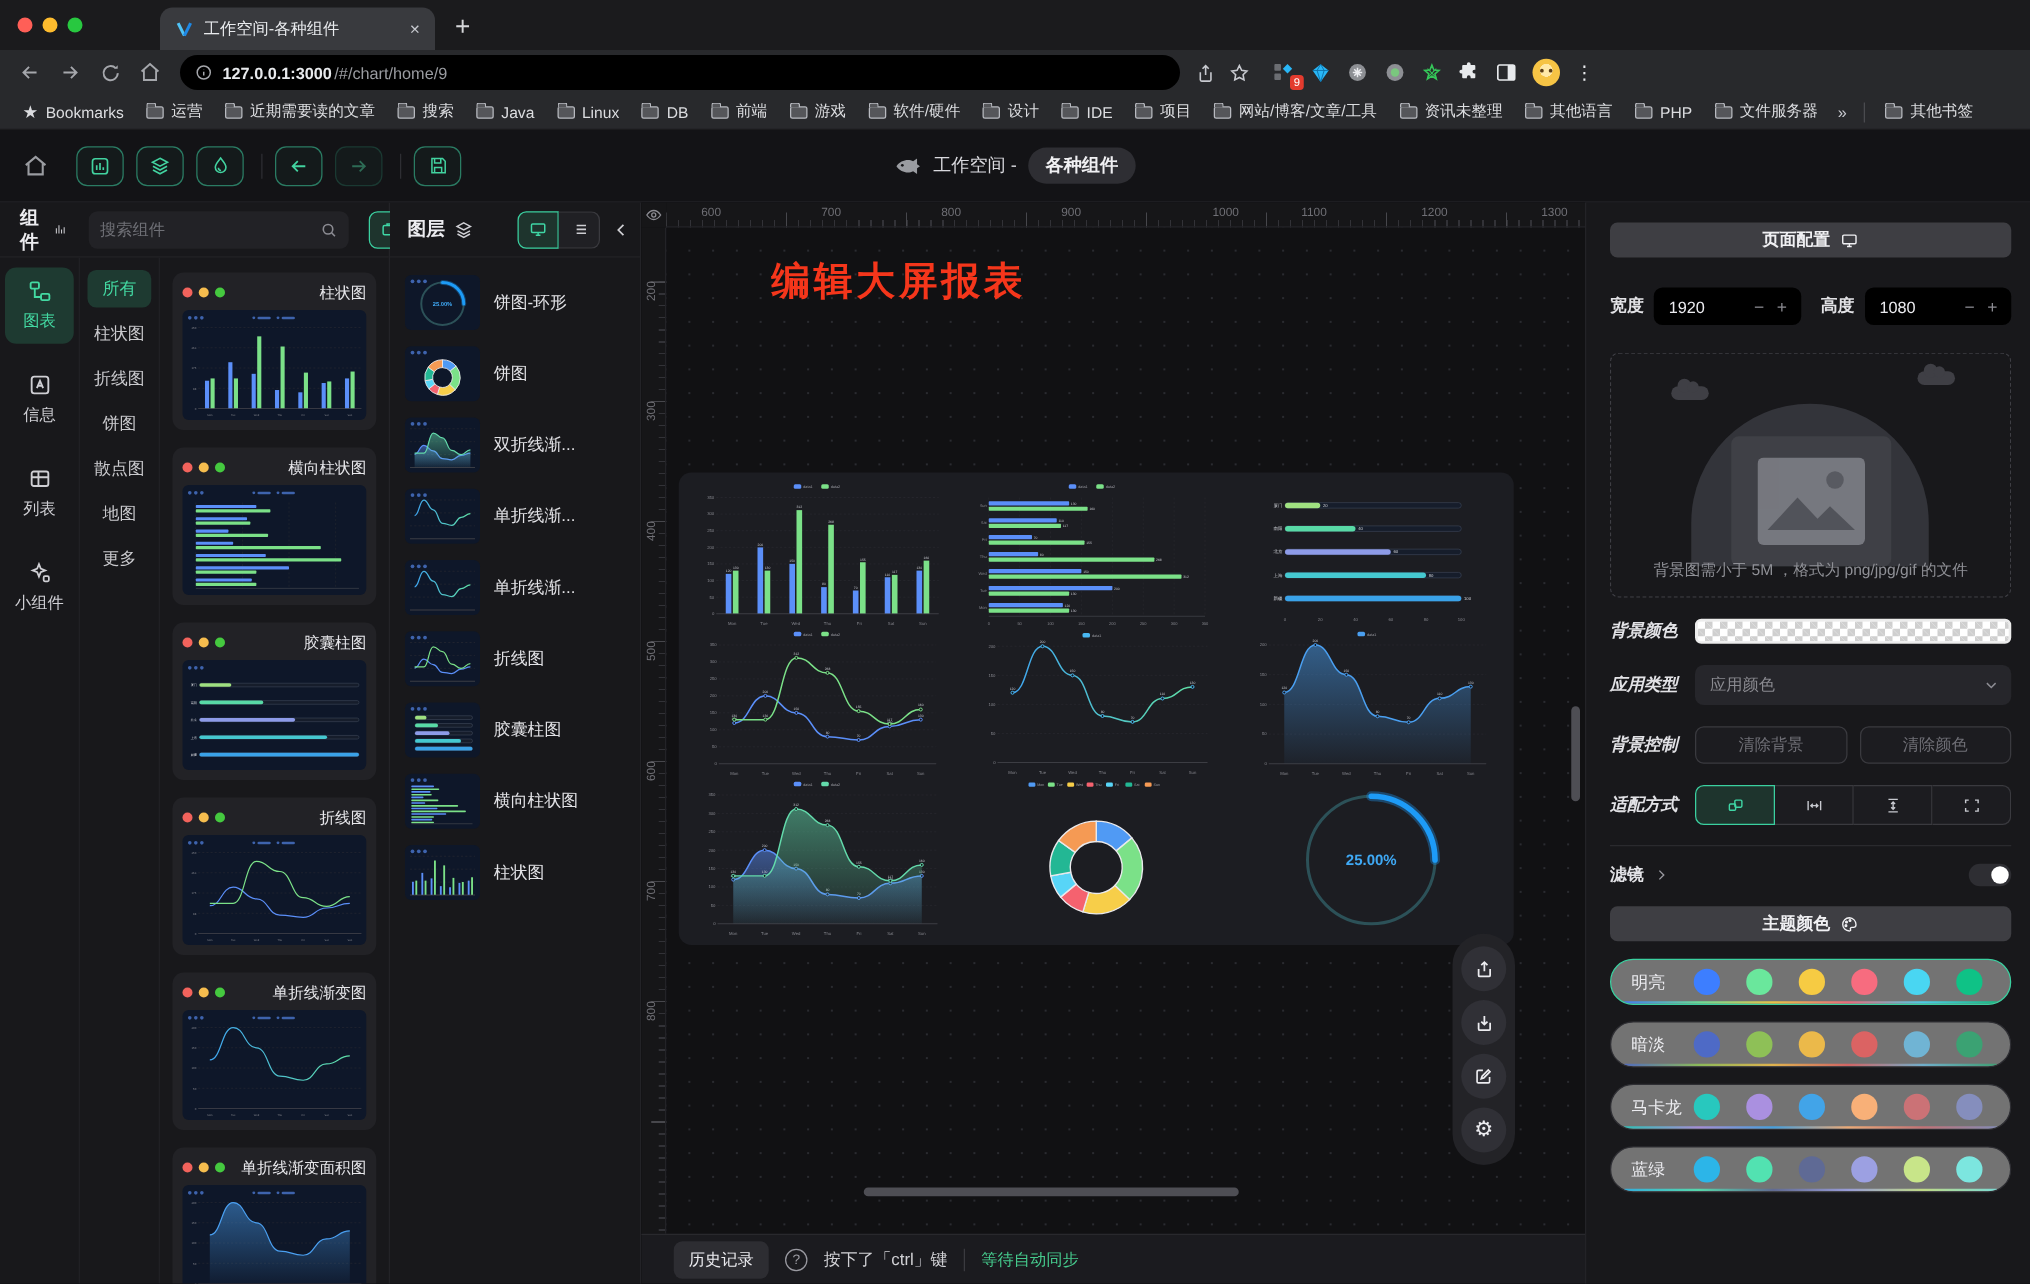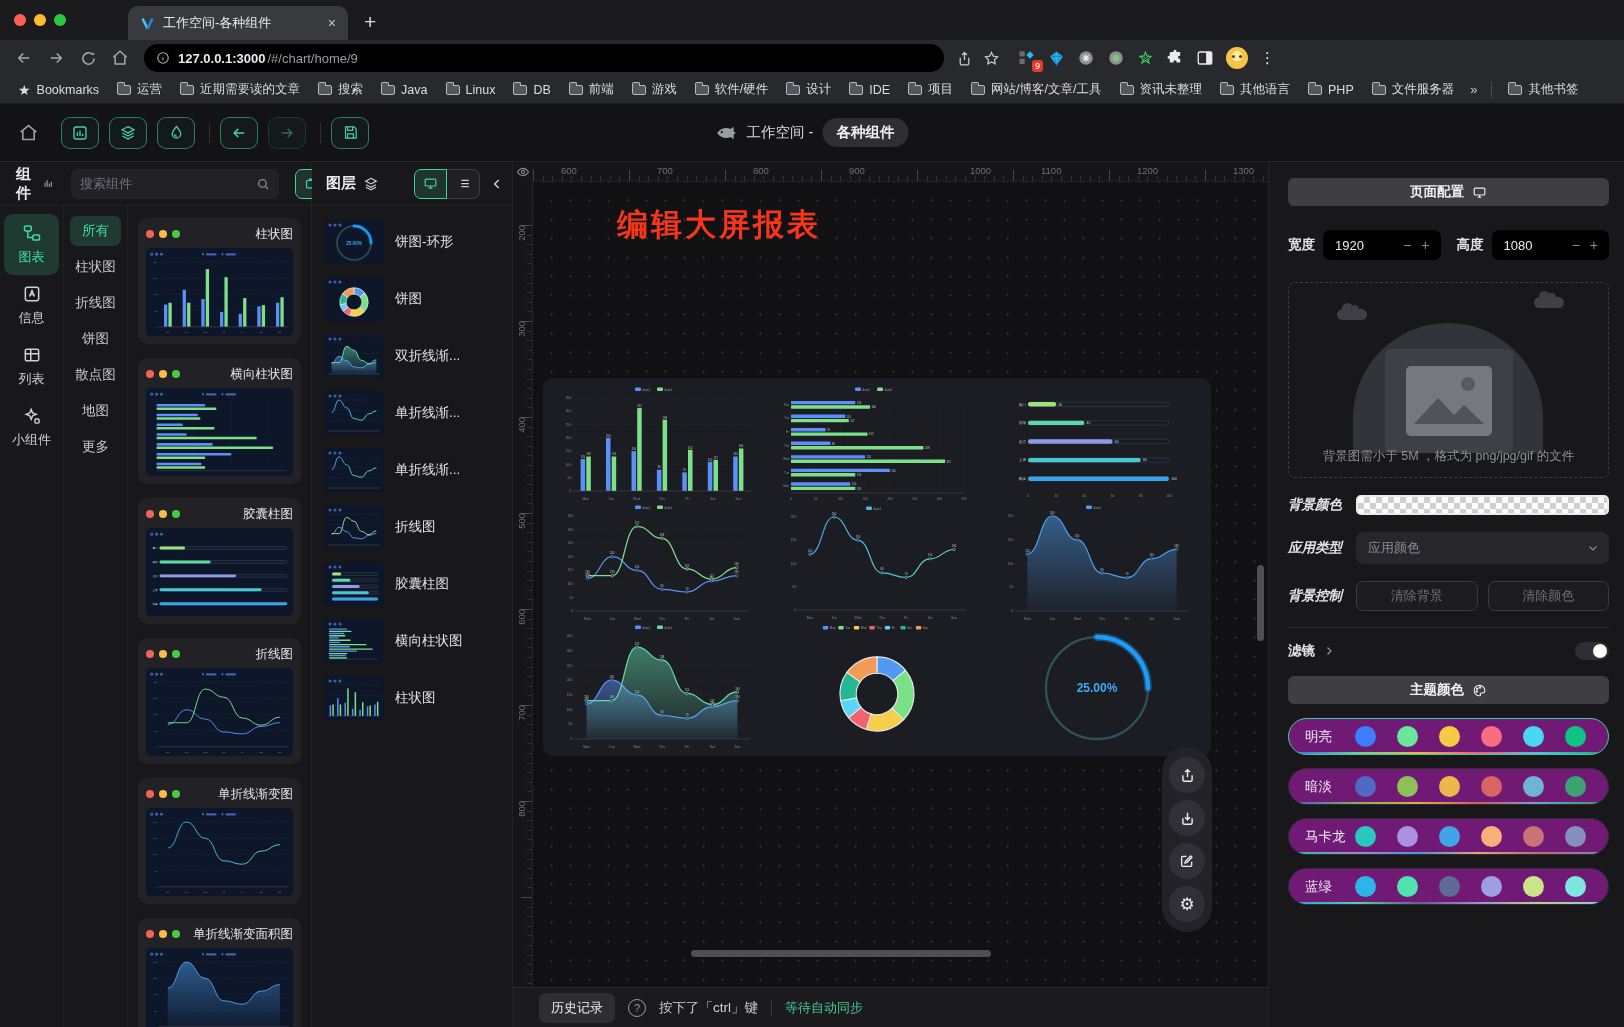--- a/index.html
+++ b/index.html
@@ -55,21 +55,21 @@
 .panel-title{font-size:15px;font-weight:700;color:#ececf0;display:flex;gap:7px;align-items:center;}
 .search{flex:1;height:30px;background:#222226;border-radius:7px;display:flex;align-items:center;padding:0 9px;margin-left:10px;}
 .search input{flex:1;background:transparent;border:none;outline:none;color:#d6d6da;font-size:13px;font-family:inherit;min-width:0;}
 .search input::placeholder{color:#6f7076;}
 .segtoggle{display:flex;margin-left:8px;}
 .segbtn{width:33px;height:30px;border:1px solid #3a3a3f;display:flex;align-items:center;justify-content:center;color:#cdcdd2;background:#202024;}
 .segbtn:first-child{border-radius:7px 0 0 7px;}
 .segbtn:last-child{border-radius:0 7px 7px 0;border-left:none;}
 .segbtn.on{border-color:#3bd0a0;color:#3fd6a5;background:#1e342d;}
 .comp-body{flex:1;display:flex;overflow:hidden;}
-.rail{width:64px;padding:8px 4px;display:flex;flex-direction:column;border-right:1px solid #202024;}
+.rail{width:64px;padding:8px 4px;display:flex;flex-direction:column;gap:14px;border-right:1px solid #202024;}
 .rail-item{display:flex;flex-direction:column;align-items:center;gap:5px;padding:9px 0;border-radius:9px;color:#cfcfd4;font-size:13px;}
 .rail-item.on{background:#1e3a31;color:#43d9a2;}
 .cats{width:64px;padding:10px 6px;display:flex;flex-direction:column;gap:6px;border-right:1px solid #202024;}
 .cat{height:30px;display:flex;align-items:center;justify-content:center;border-radius:7px;font-size:13.5px;color:#c9c9cd;}
 .cat.on{background:#1e3a31;color:#43d9a2;}
 .cards{flex:1;padding:12px 10px;display:flex;flex-direction:column;gap:14px;overflow:hidden;}
 .card{background:#222226;border-radius:9px;padding:7px 8px 8px;}
 .card-head{display:flex;align-items:center;height:18px;margin-bottom:5px;}
 .dots3{display:flex;gap:5px;}
 .d{width:8px;height:8px;border-radius:50%;}
@@ -137,21 +137,21 @@
 .fitbtn:first-child{border-radius:7px 0 0 7px;}
 .fitbtn:last-child{border-radius:0 7px 7px 0;}
 .fitbtn + .fitbtn{border-left:none;}
 .fitbtn.on{border-color:#3bd0a0;color:#3fd6a5;background:#1e342d;border-left:1px solid #3bd0a0;}
 .hr{height:1px;background:#2a2a2e;margin:16px 0 0;}
 .filterrow{display:flex;align-items:center;margin-top:14px;}
 .filterrow .chev{color:#9a9aa1;margin-left:8px;}
 .toggle{margin-left:auto;width:34px;height:18px;border-radius:9px;background:#2e2e33;position:relative;}
 .toggle .tk{position:absolute;right:2px;top:2px;width:14px;height:14px;border-radius:50%;background:#fff;}
 .themes{margin-top:14px;display:flex;flex-direction:column;gap:13px;}
-.theme{position:relative;height:37px;border:1px solid #2e2e33;border-radius:19px;background:#701a75;display:flex;align-items:center;padding:0 16px;gap:0;overflow:hidden;}
+.theme{position:relative;height:37px;border:1px solid #2e2e33;border-radius:19px;background:#737373;display:flex;align-items:center;padding:0 16px;gap:0;overflow:hidden;}
 .theme.on{border-color:#3bd0a0;}
 .theme-name{font-size:13.5px;color:#ececf0;width:64px;}
 .tdots{display:flex;gap:21px;flex:1;justify-content:flex-end;padding-right:6px;}
 .tdot{width:21px;height:21px;border-radius:50%;}
 .underline{position:absolute;left:10px;right:10px;bottom:0;height:2.5px;border-radius:2px;opacity:.9;}
 </style>
 </head>
 <body>
 
 <div class="tabstrip">
@@ -1501,20 +1501,46 @@
           <svg width="12" height="12" viewBox="0 0 24 24" fill="none" stroke="#8b8b92" stroke-width="2.4">
             <path d="M5 9l7 7 7-7"></path>
           </svg>
         </span>
     </div>
     <div class="cfgrow">
       <span class="cfg-label">背景控制</span>
       <span class="clrbtn">清除背景</span>
       <span class="clrbtn">清除颜色</span>
     </div>
+    <div class="cfgrow">
+      <span class="cfg-label">适配方式</span>
+      <span class="fitgrp">
+        <span class="fitbtn on">
+            <svg width="15" height="15" viewBox="0 0 24 24" fill="none" stroke="currentColor" stroke-width="1.8">
+              <rect x="4" y="10" width="8" height="8" rx="1.4"></rect>
+              <rect x="11" y="5" width="9" height="9" rx="1.4"></rect>
+            </svg>
+          </span>
+        <span class="fitbtn">
+            <svg width="15" height="15" viewBox="0 0 24 24" fill="none" stroke="currentColor" stroke-width="1.8">
+              <path d="M4 6v12M20 6v12M7.5 12h9M10 9.5L7.5 12l2.5 2.5M14 9.5l2.5 2.5-2.5 2.5"></path>
+            </svg>
+          </span>
+        <span class="fitbtn">
+            <svg width="15" height="15" viewBox="0 0 24 24" fill="none" stroke="currentColor" stroke-width="1.8">
+              <path d="M6 4h12M6 20h12M12 7.5v9M9.5 10L12 7.5l2.5 2.5M9.5 14l2.5 2.5 2.5-2.5"></path>
+            </svg>
+          </span>
+        <span class="fitbtn">
+            <svg width="15" height="15" viewBox="0 0 24 24" fill="none" stroke="currentColor" stroke-width="1.8">
+              <path d="M4 9V5h4M20 9V5h-4M4 15v4h4M20 15v4h-4"></path>
+            </svg>
+          </span>
+      </span>
+    </div>
     <div class="hr"></div>
     <div class="filterrow">
       <span class="cfg-label">滤镜</span>
       <span class="chev">
           <svg width="12" height="12" viewBox="0 0 24 24" fill="none" stroke="currentColor" stroke-width="2.2">
             <path d="M9 5l7 7-7 7"></path>
           </svg>
         </span>
       <span class="toggle">
           <span class="tk"></span>

